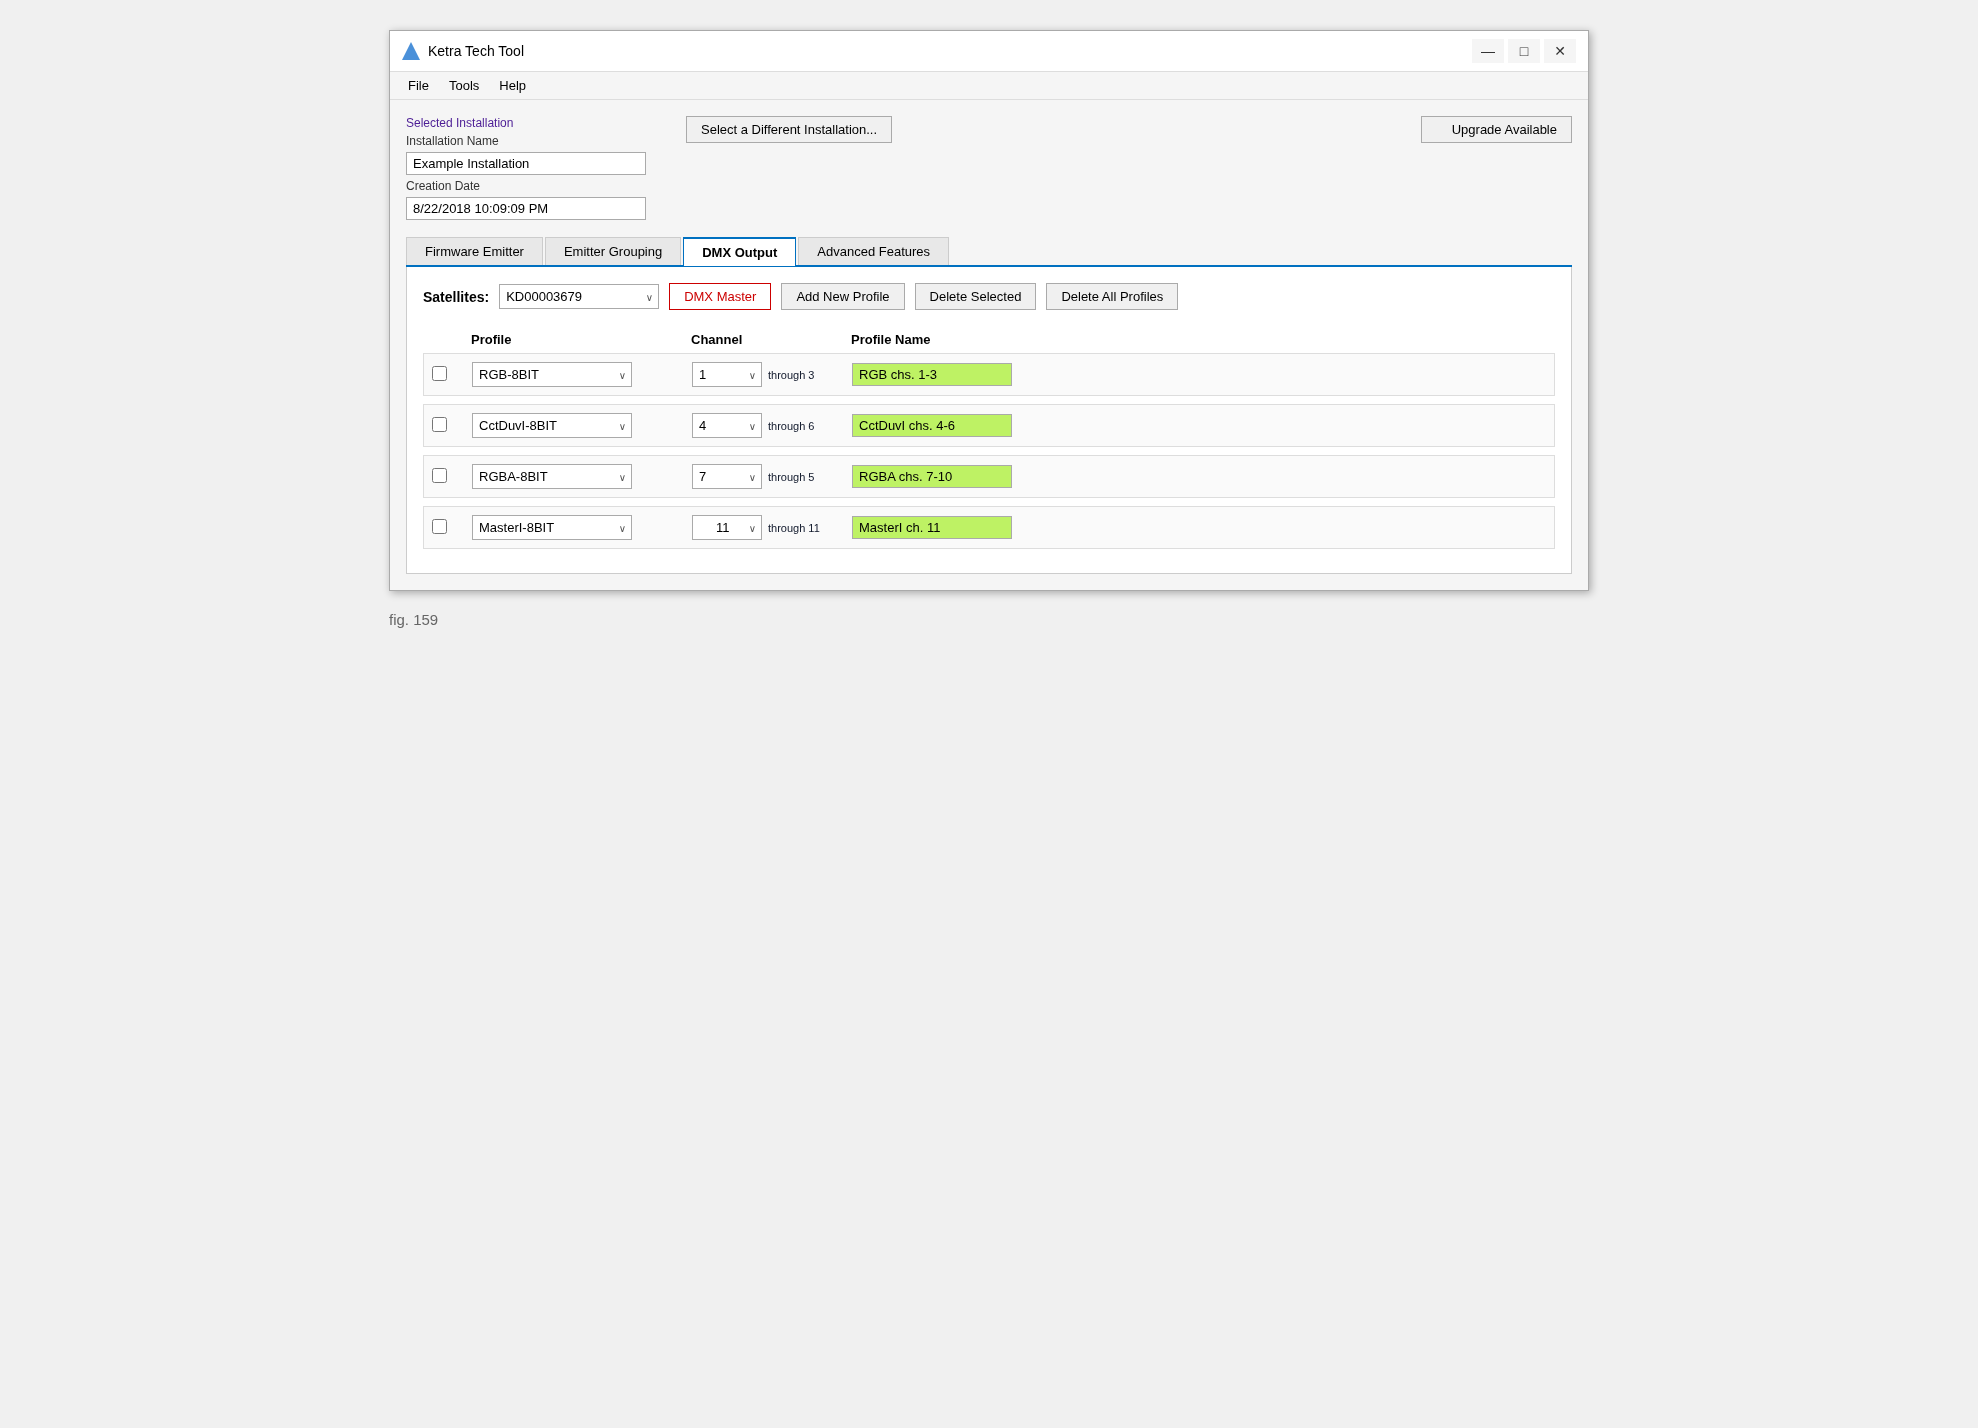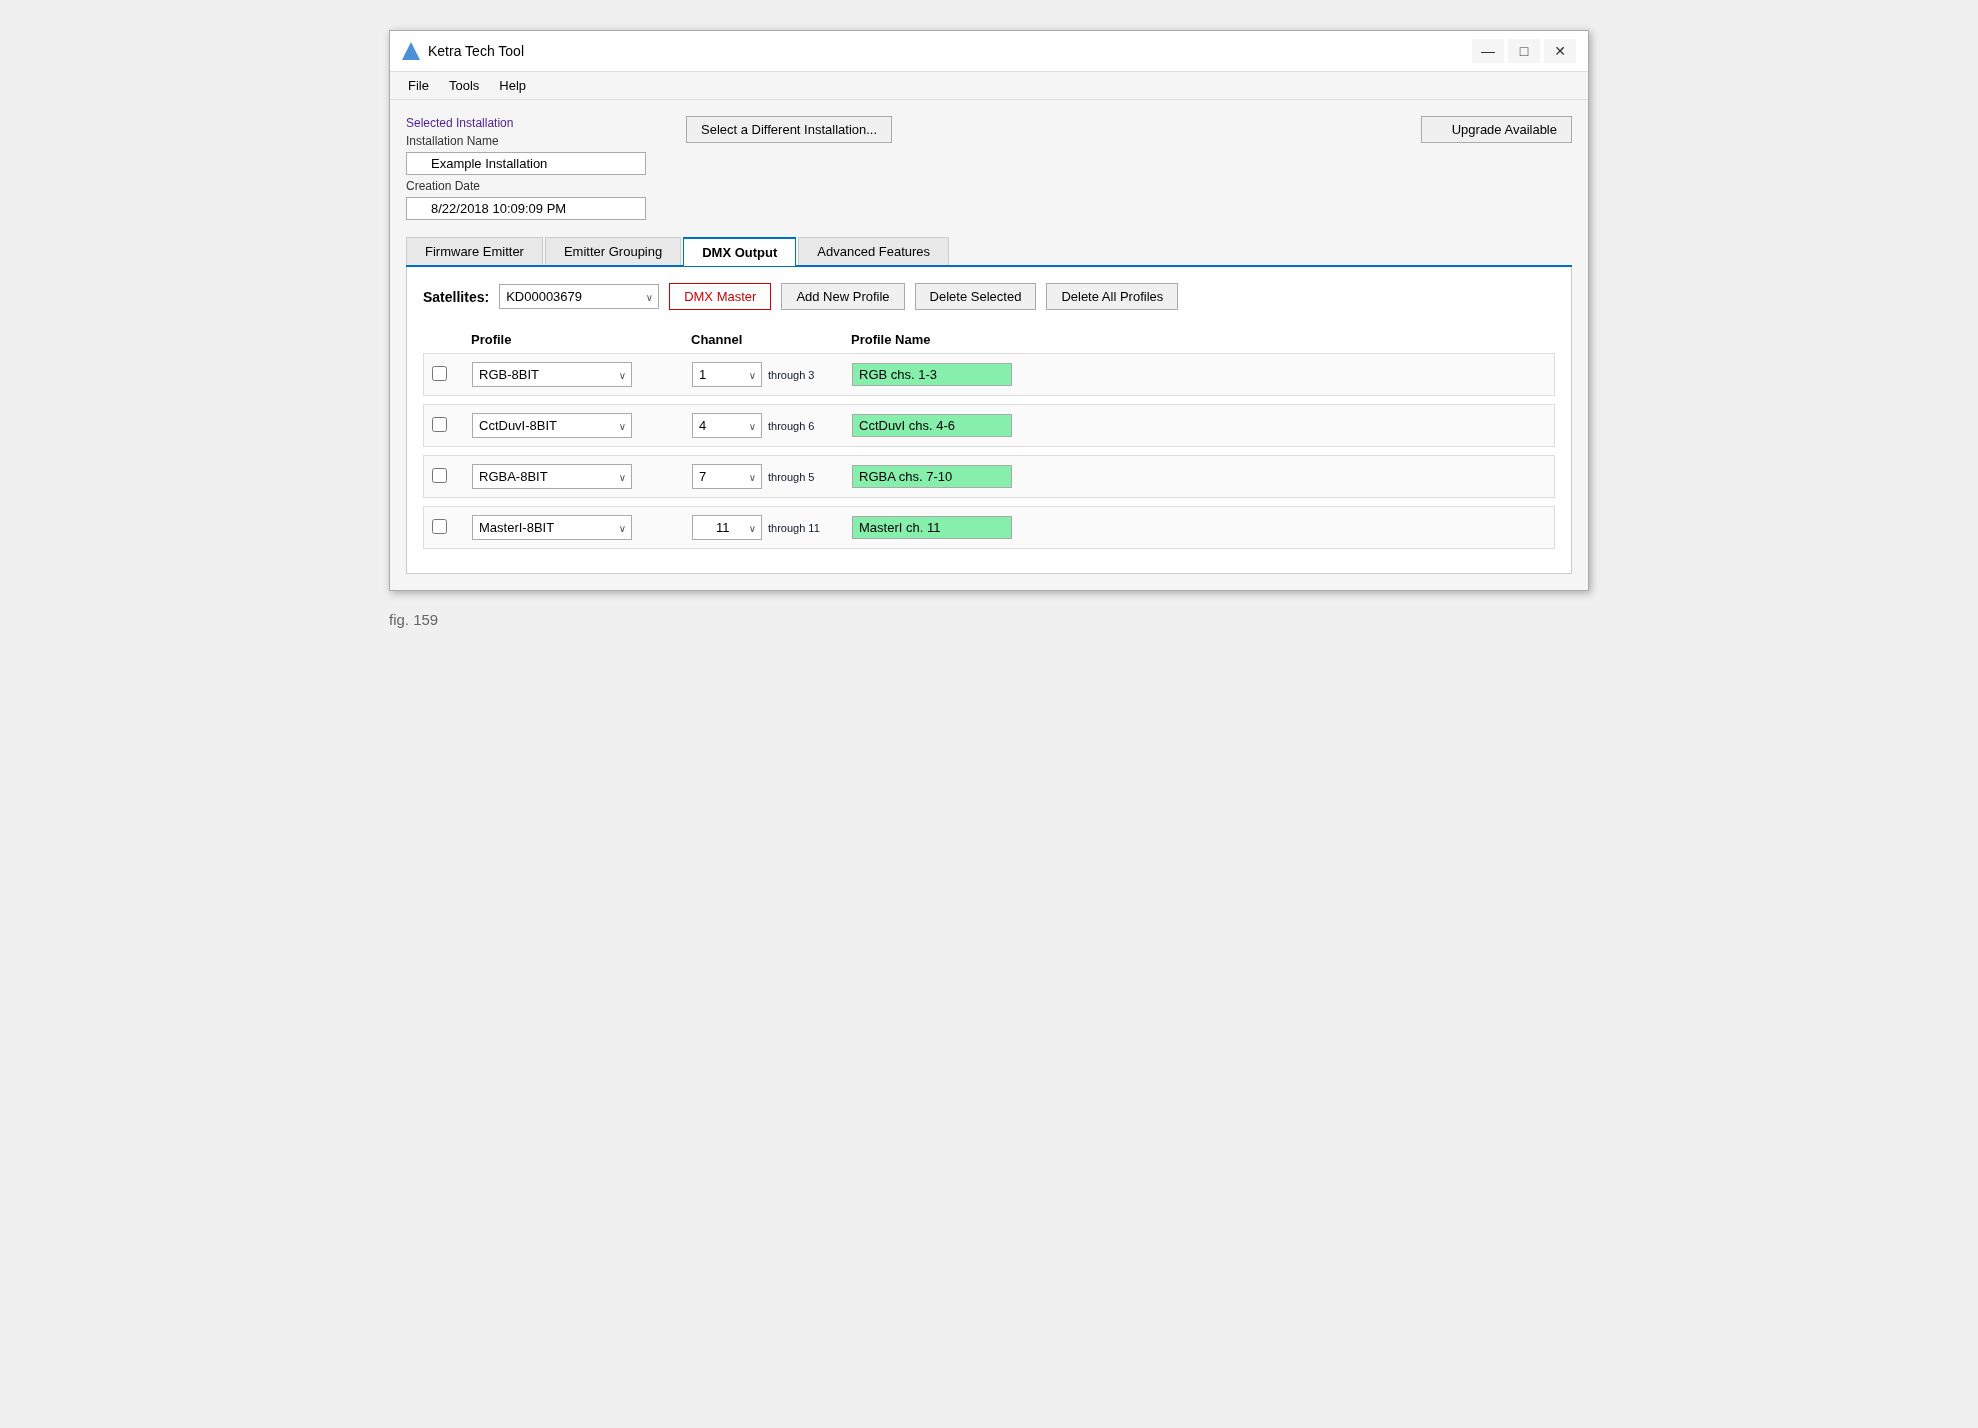--- a/index.html
+++ b/index.html
@@ -90,21 +90,21 @@
     .section-label {
       font-size: 12px;
       color: #4c1d95;
     }
     .field-label {
       font-size: 12px;
       color: #333;
     }
     .text-input {
       border: 1px solid #aaa;
-      padding: 3px 24px;
+      padding: 3px 6px;
       font-size: 13px;
       background: #fff;
       width: 240px;
     }
     .btn {
       padding: 5px 14px;
       font-size: 13px;
       background: #f0f0f0;
       border: 1px solid #aaa;
       cursor: pointer;
@@ -207,21 +207,21 @@
       padding: 0 6px;
     }
     .channel-group {
       display: flex;
       align-items: center;
     }
     .profile-name-input {
       border: 1px solid #aaa;
       padding: 3px 6px;
       font-size: 13px;
-      background: #86efac;
+      background: #bef264;
       width: 160px;
     }
     .save-row {
       display: flex;
       justify-content: flex-end;
       margin-top: 24px;
       padding-top: 8px;
     }
     .fig-caption {
       margin-top: 20px;

